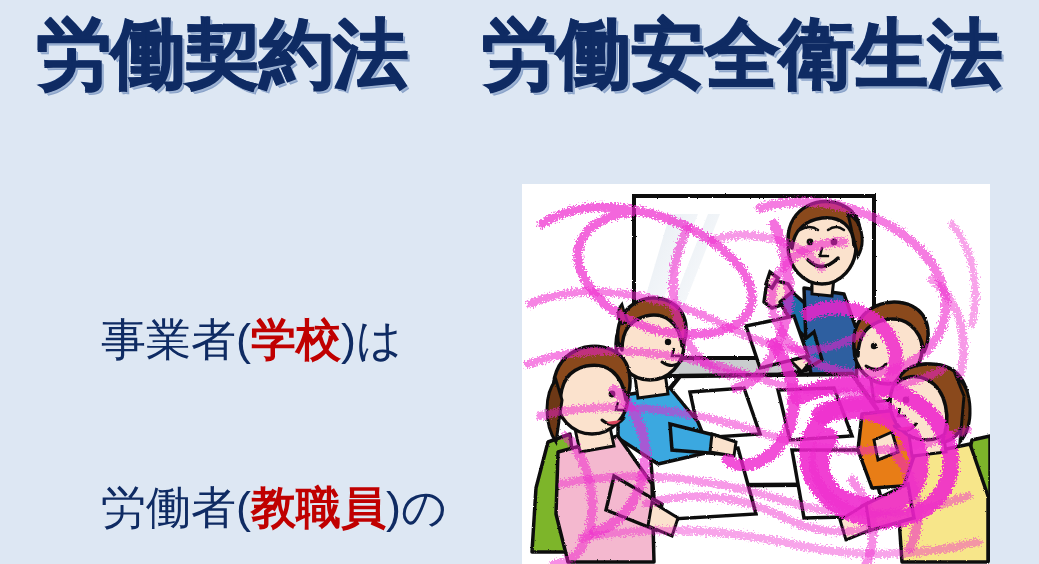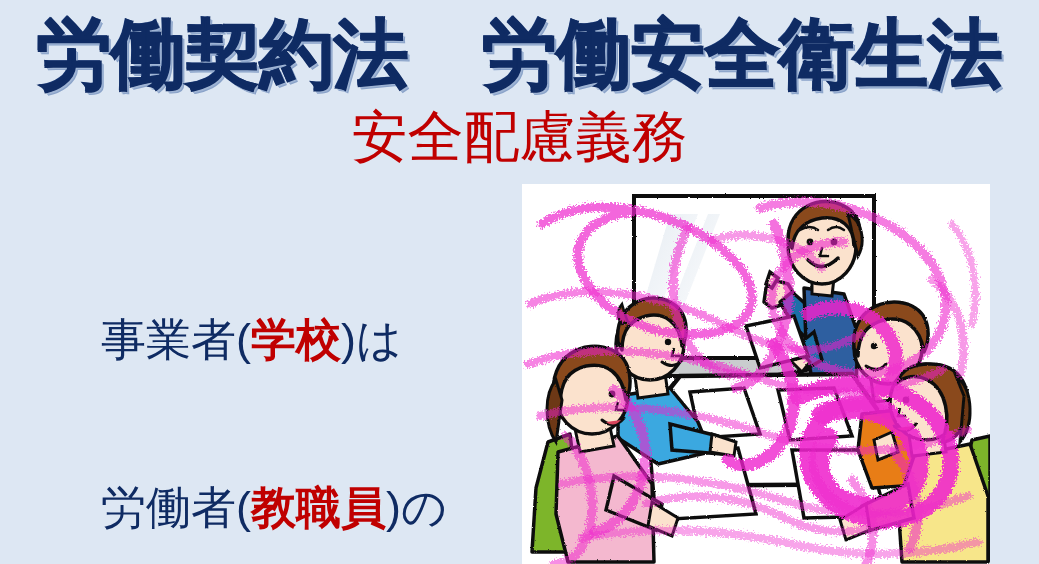--- a/index.html
+++ b/index.html
@@ -93,21 +93,20 @@
     height: 380px;
   }
 </style>
 </head>
 <body>
 
 <div id="slide">
 
   <div id="title-line">労働契約法　労働安全衛生法</div>
 
-  <div id="subtitle">安全配慮義務</div>
 
   <div id="body-text">
     <div class="body-line">
       <span>事業者(</span><span class="emph">学校</span><span>)は</span>
     </div>
     <div class="body-line">
       <span>労働者(</span><span class="emph">教職員</span><span>)の</span>
     </div>
 
   </div>

